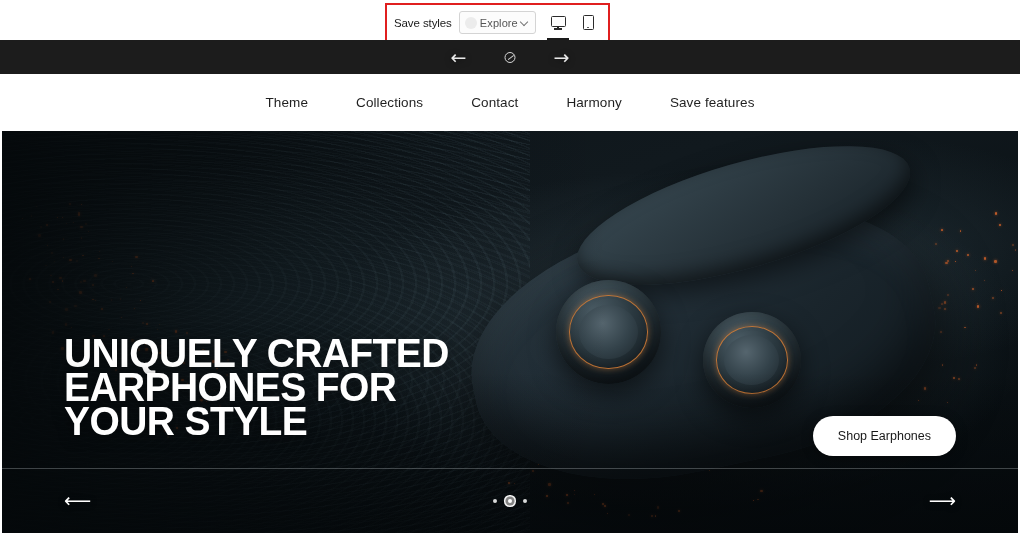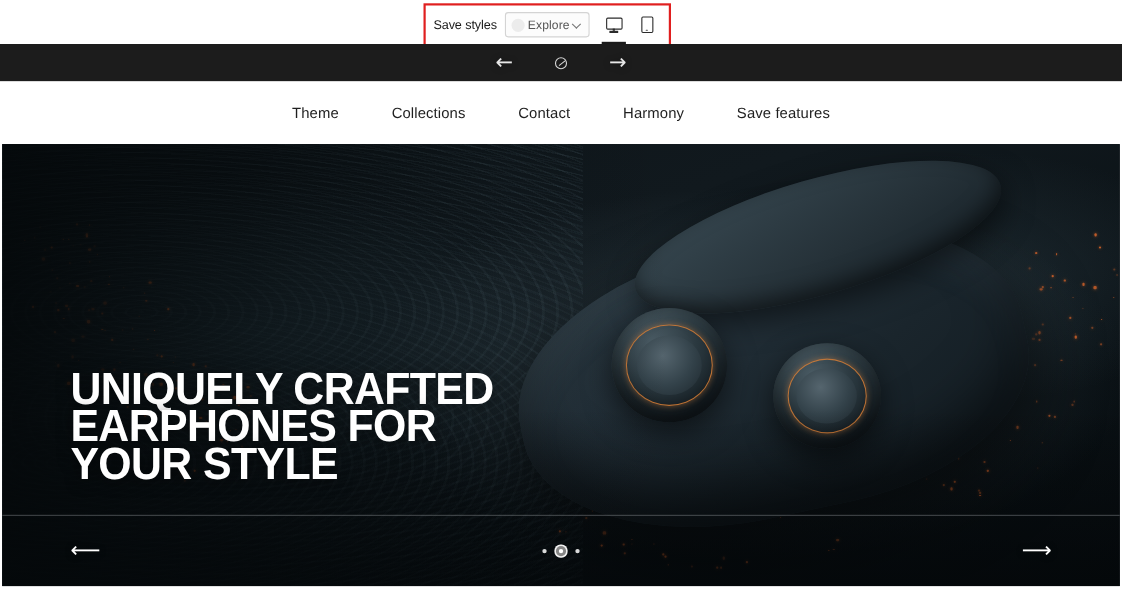--- a/index.html
+++ b/index.html
@@ -703,20 +703,21 @@
       <span class="bud-core"></span>
   </div>
 
   <div class="hero-vignette"></div>
 
   <div class="hero-content">
     <h1 class="hero-title">UNIQUELY CRAFTED
 EARPHONES FOR
 YOUR STYLE</h1>
 
+    <a class="hero-cta">Shop Earphones</a>
 
     <div class="hero-divider"></div>
 
     <div class="hero-ctrl-row">
       <div class="arrow-btn left">
         <span class="arrow-glyph">⟵</span>
       </div>
 
       <div class="dots">
         <span class="dot"></span>

